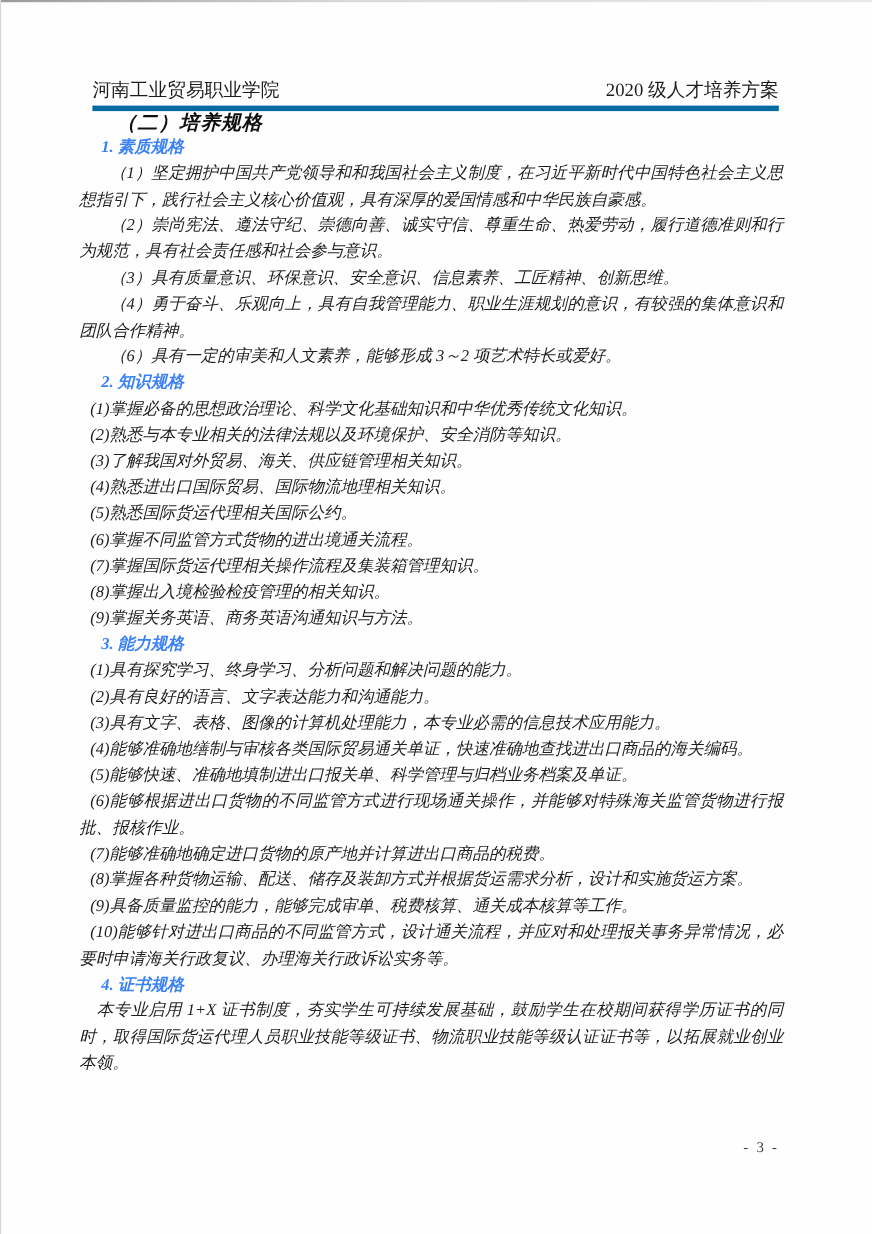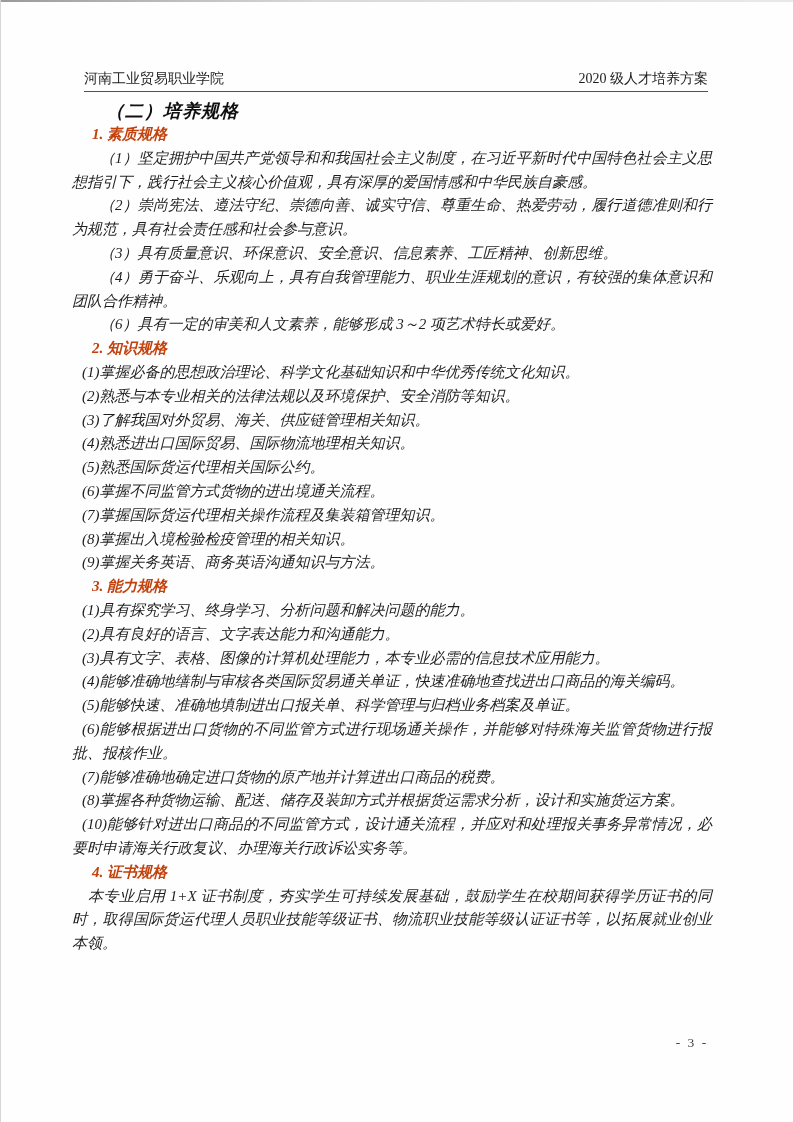--- a/index.html
+++ b/index.html
@@ -9,34 +9,34 @@
     overflow:hidden;
   }
   
   .edge-top{position:absolute;top:0;left:0;width:793px;height:2px;
     background:linear-gradient(90deg,#9a9a9a,#d9d9d9 40%,#e9e9e9);}
   .edge-left{position:absolute;top:0;left:0;width:1px;height:1122px;background:#d6d6d6;}
 
   .page-header{
     position:absolute;left:84px;top:70px;width:624px;
     display:flex;justify-content:space-between;align-items:flex-end;
-    font-size:14px;color:#1c1c1c;
-    border-bottom:1px solid #0369a1;padding-bottom:3px;
+    font-size:17px;color:#1c1c1c;
+    border-bottom:5px solid #0369a1;padding-bottom:3px;
   }
   .doc-body{
     position:absolute;left:72px;top:99px;width:640px;
     font-size:15px;line-height:23.8px;text-align:justify;
     color:#1e1e1e;
   }
   .doc-body p{margin:0;padding:0;font-style:italic;}
   .doc-title{
     font-size:18px;font-weight:bold;letter-spacing:1px;
     text-indent:34px;line-height:24px;color:#0f0f0f;
   }
-  .sec-heading{font-weight:bold;text-indent:20px;color:#c2410c;}
+  .sec-heading{font-weight:bold;text-indent:20px;color:#3b82f6;}
   .para.ind-full{text-indent:28px;}
   .para.ind-half{text-indent:10px;}
   .para.ind-para{text-indent:16px;}
   .page-footer{
     position:absolute;left:652px;top:1035px;width:80px;
     font-size:13.5px;color:#3d3d3d;letter-spacing:2px;text-align:center;
     font-family:"Liberation Serif","DejaVu Serif",serif;
   }
 </style>
 </head>
@@ -71,19 +71,20 @@
       <p class="para ind-half">(9)掌握关务英语、商务英语沟通知识与方法。</p>
       <p class="sec-heading">3. 能力规格</p>
       <p class="para ind-half">(1)具有探究学习、终身学习、分析问题和解决问题的能力。</p>
       <p class="para ind-half">(2)具有良好的语言、文字表达能力和沟通能力。</p>
       <p class="para ind-half">(3)具有文字、表格、图像的计算机处理能力，本专业必需的信息技术应用能力。</p>
       <p class="para ind-half">(4)能够准确地缮制与审核各类国际贸易通关单证，快速准确地查找进出口商品的海关编码。</p>
       <p class="para ind-half">(5)能够快速、准确地填制进出口报关单、科学管理与归档业务档案及单证。</p>
       <p class="para ind-half">(6)能够根据进出口货物的不同监管方式进行现场通关操作，并能够对特殊海关监管货物进行报批、报核作业。</p>
       <p class="para ind-half">(7)能够准确地确定进口货物的原产地并计算进出口商品的税费。</p>
       <p class="para ind-half">(8)掌握各种货物运输、配送、储存及装卸方式并根据货运需求分析，设计和实施货运方案。</p>
+      <p class="para ind-half">(9)具备质量监控的能力，能够完成审单、税费核算、通关成本核算等工作。</p>
       <p class="para ind-half">(10)能够针对进出口商品的不同监管方式，设计通关流程，并应对和处理报关事务异常情况，必要时申请海关行政复议、办理海关行政诉讼实务等。</p>
       <p class="sec-heading">4. 证书规格</p>
       <p class="para ind-para">本专业启用 1+X 证书制度，夯实学生可持续发展基础，鼓励学生在校期间获得学历证书的同时，取得国际货运代理人员职业技能等级证书、物流职业技能等级认证证书等，以拓展就业创业本领。</p>
     </div>
 </div>
 
 <div class="page-footer">- 3 -</div>
 
 </body></html>

